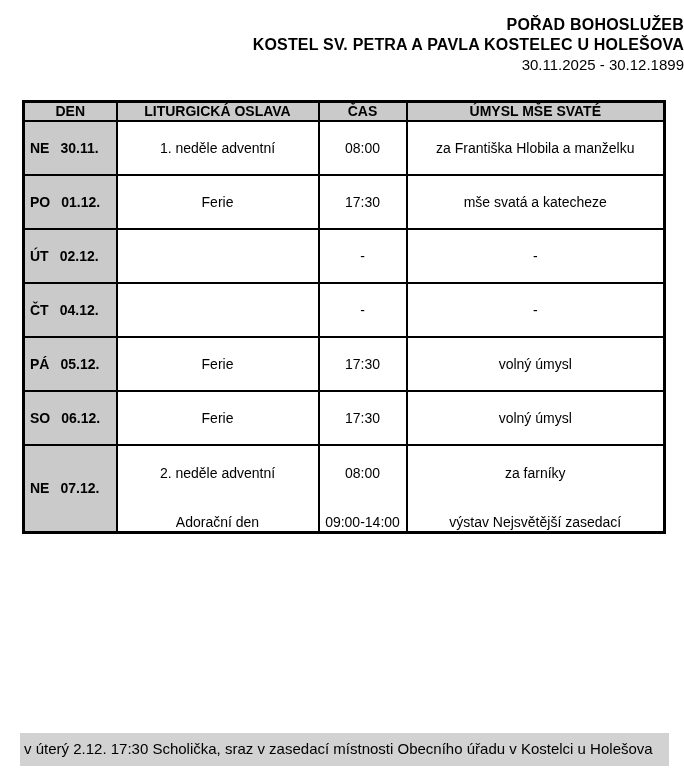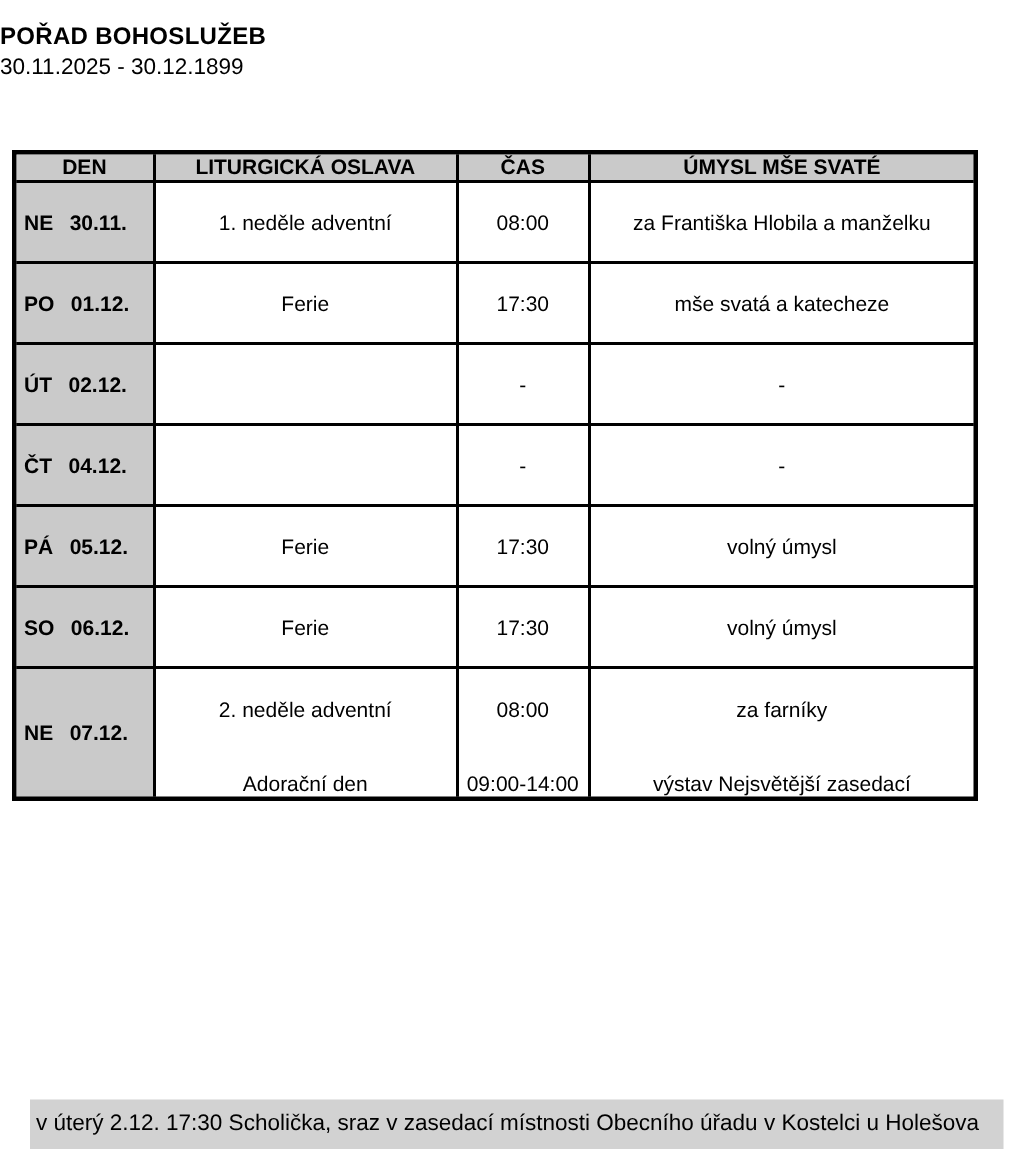--- a/index.html
+++ b/index.html
@@ -18,37 +18,37 @@
     height: 768px;
     overflow: hidden;
   }
 
   
   .titles {
     position: absolute;
     top: 15px;
     left: 0;
     width: 684px;
-    text-align: left;
+    text-align: right;
     line-height: 20px;
   }
   .title-main, .title-sub {
     font-size: 16px;
     font-weight: bold;
     letter-spacing: 0.2px;
   }
   .title-dates {
     font-size: 15px;
     font-weight: normal;
   }
 
   
   table.schedule {
     position: absolute;
-    left: 8px;
+    left: 22px;
     top: 100px;
     width: 641px;
     border-collapse: collapse;
     table-layout: fixed;
     border: 3px solid #000;
   }
   .schedule th, .schedule td {
     border: 2px solid #000;
     overflow: hidden;
   }
@@ -107,20 +107,21 @@
     margin-top: 32px;
   }
 </style>
 </head>
 <body>
 
 <div class="page">
 
   <div class="titles">
     <div class="title-main">POŘAD BOHOSLUŽEB</div>
+    <div class="title-sub">KOSTEL SV. PETRA A PAVLA KOSTELEC U HOLEŠOVA</div>
     <div class="title-dates">30.11.2025 - 30.12.1899</div>
   </div>
 
   <table class="schedule">
     <colgroup>
       <col style="width:93px">
         <col style="width:202px">
         <col style="width:88px">
         <col style="width:258px">
     </colgroup>

